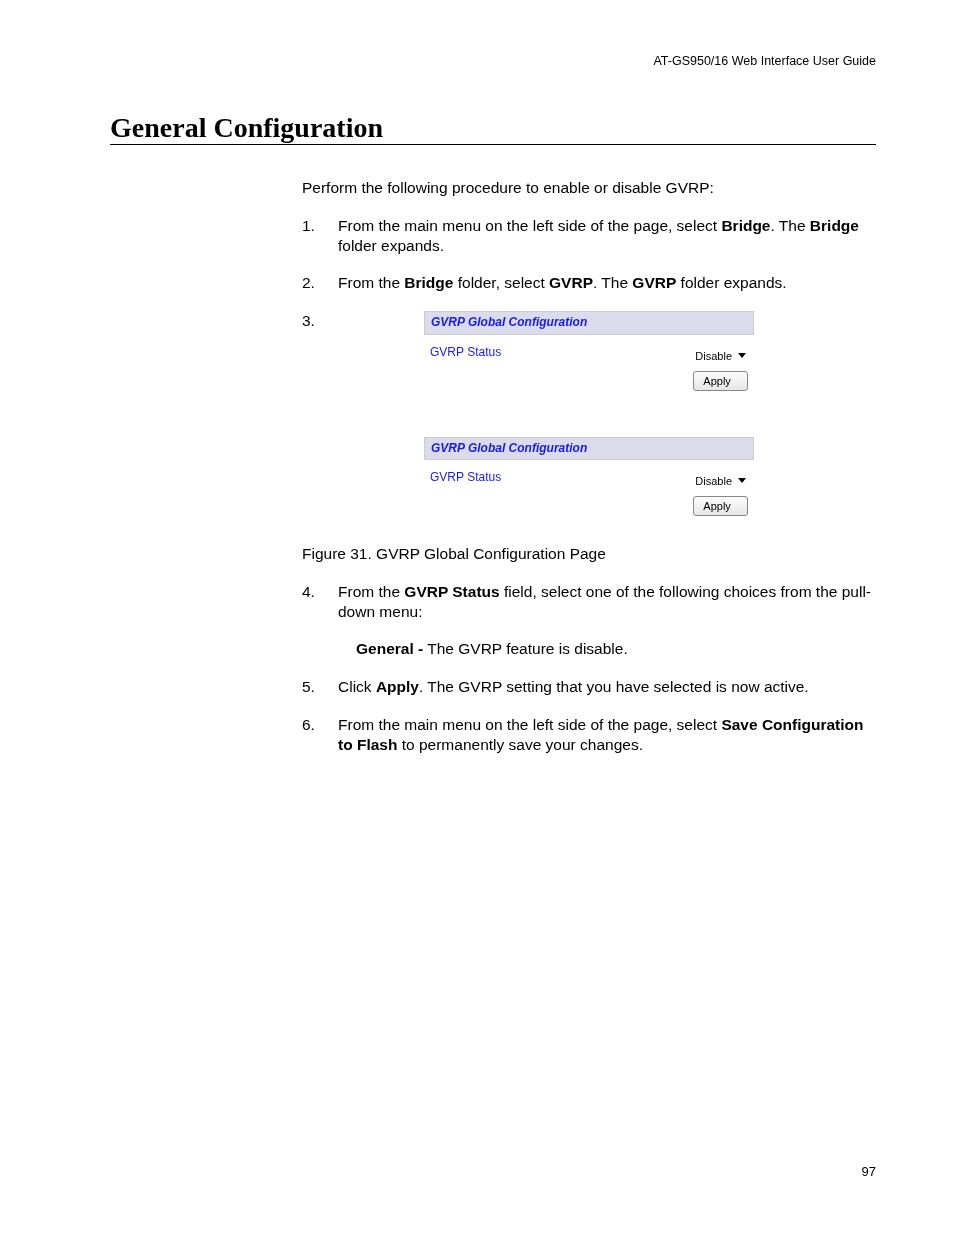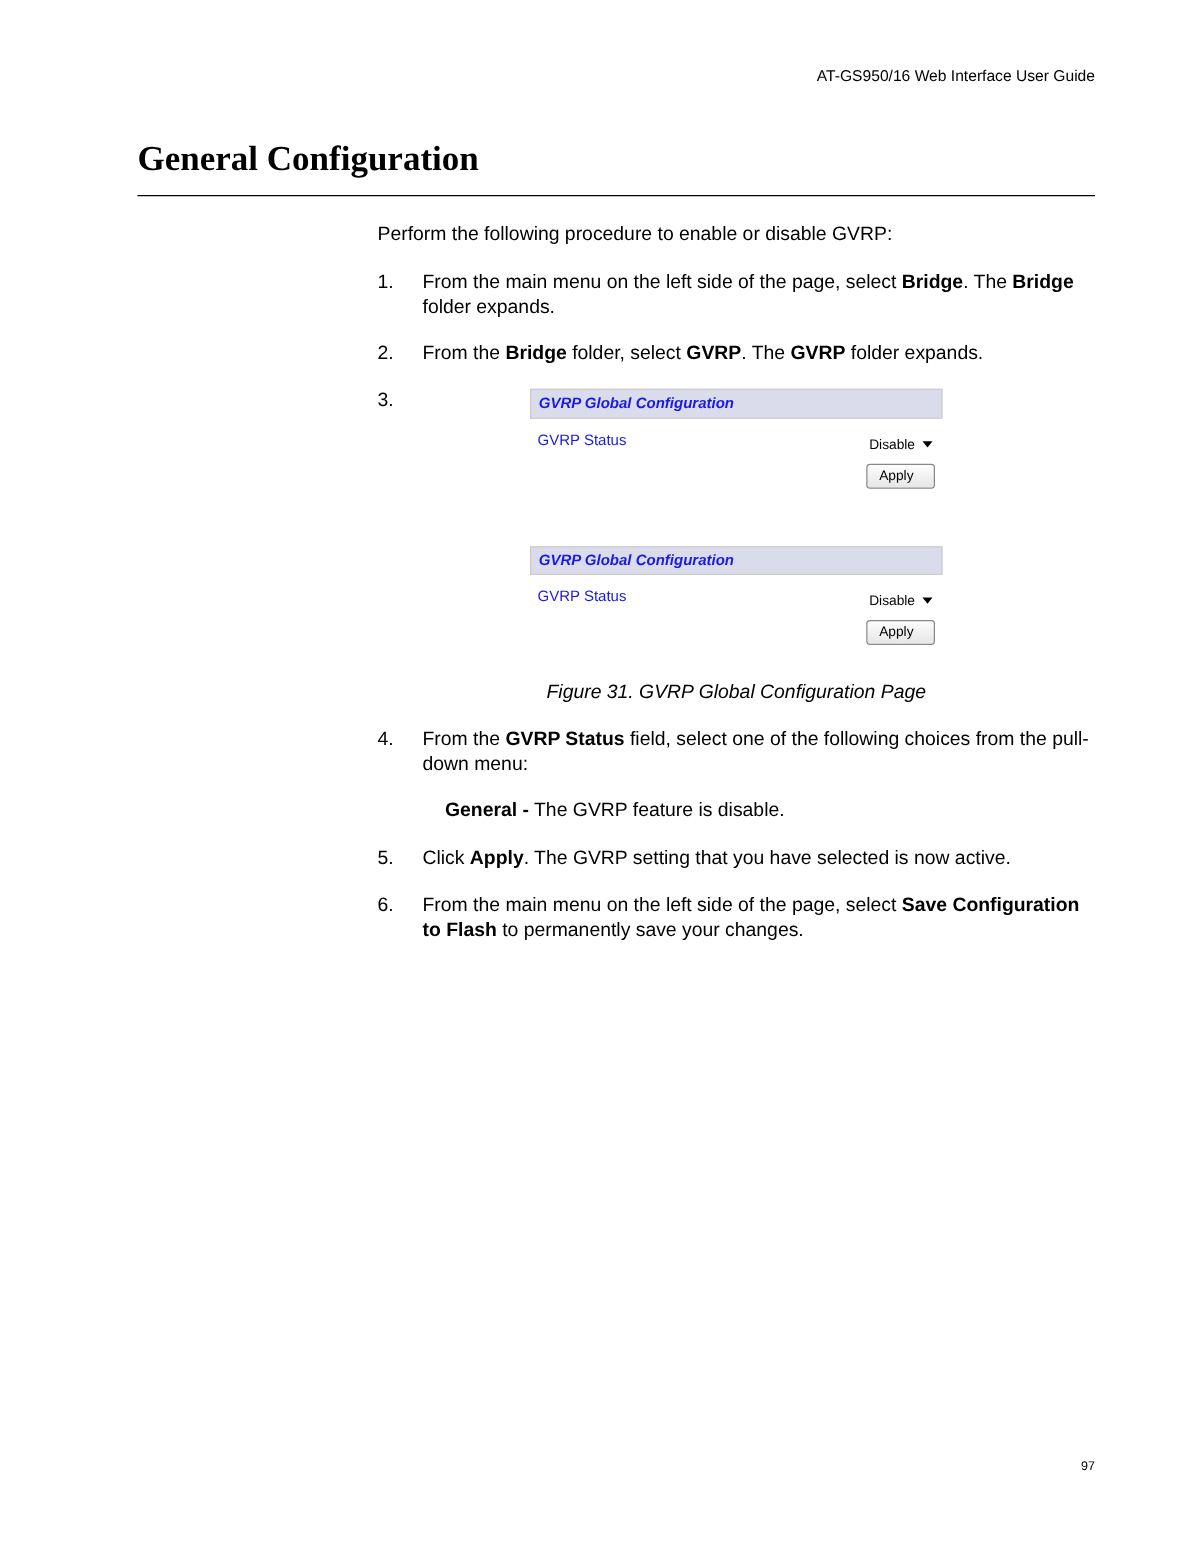--- a/index.html
+++ b/index.html
@@ -20,21 +20,21 @@
     }
     .section-title {
       position: absolute;
       top: 112px;
       left: 110px;
       right: 78px;
       font-family: "Times New Roman", Times, serif;
       font-size: 28px;
       font-weight: bold;
       border-bottom: 1px solid #000;
-      padding-bottom: 12px;
+      padding-bottom: 0;
     }
     .content {
       position: absolute;
       top: 178px;
       left: 302px;
       right: 78px;
       font-size: 15.5px;
       line-height: 1.28;
     }
     .content p { margin-bottom: 18px; }
@@ -86,31 +86,29 @@
     .fake-button {
       display: block;
       margin-top: 6px;
       font-size: 11px;
       border: 1px solid #888;
       border-radius: 3px;
       padding: 2px 9px;
       background: linear-gradient(#fdfdfd, #e6e6e6);
     }
     .figure-caption {
-      text-align: center;
       font-size: 15.5px;
       margin: 28px 0 36px 0;
-      font-style: italic;
     }
     .sub-indent { margin-left: 54px; margin-bottom: 18px; }
     .page-num {
       position: absolute;
       bottom: 56px;
       right: 78px;
-      font-size: 10px;
+      font-size: 13px;
     }
   </style>
 </head>
 <body>
 
 <div class="header-right">AT-GS950/16  Web Interface User Guide</div>
 
 <div class="section-title">General Configuration</div>
 
 <div class="content">

